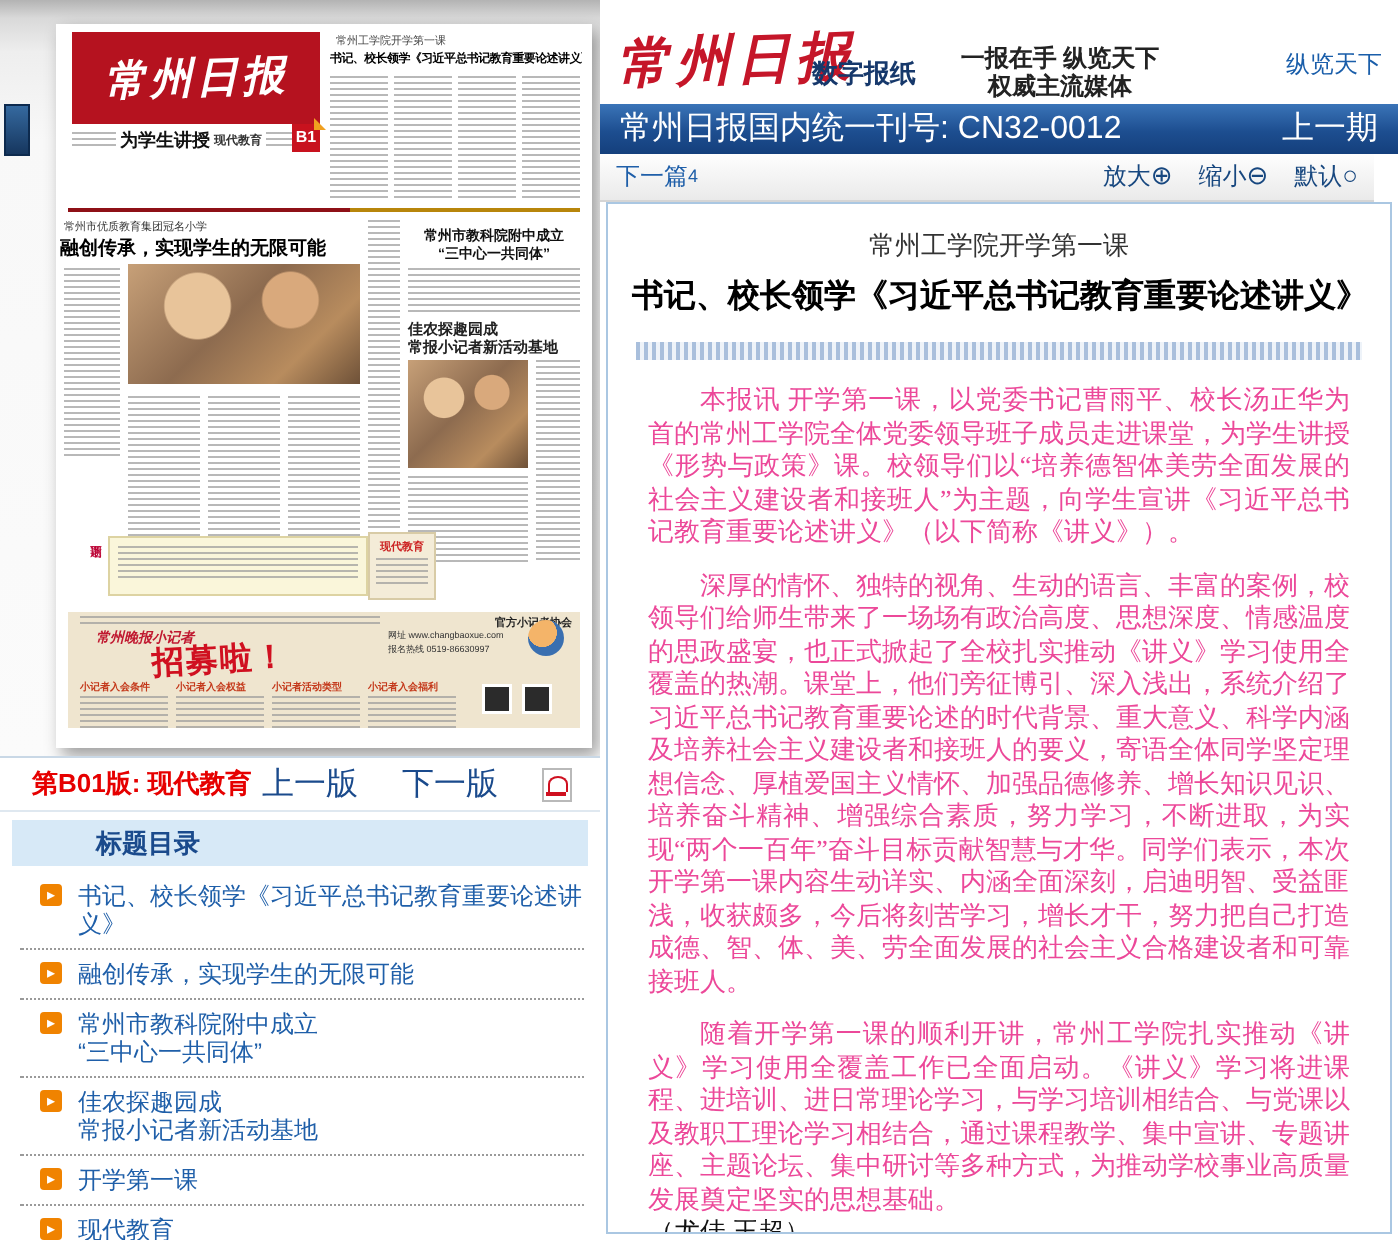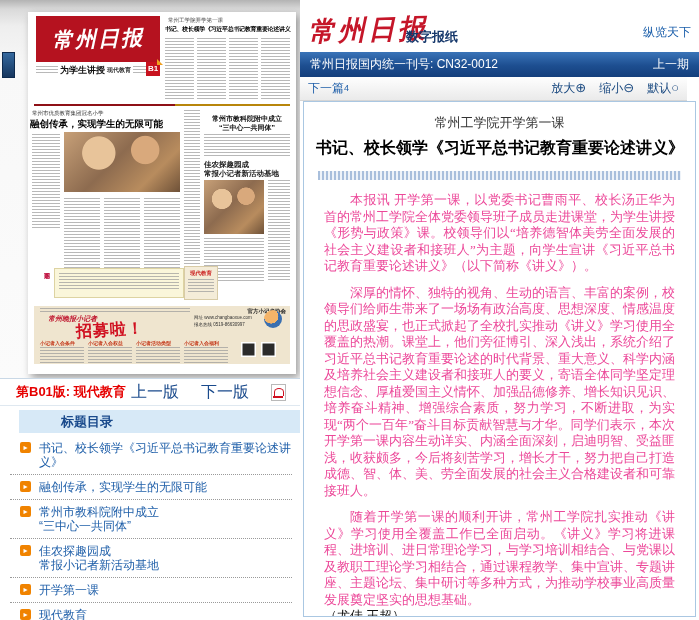--- a/index.html
+++ b/index.html
@@ -58,40 +58,40 @@
   .page-bar{position:absolute;left:0;top:378px;width:300px;height:28px;background:#fff;
     border-top:1px solid #c9d8e6;border-bottom:1px solid #dfe8f0;display:flex;align-items:center;box-sizing:border-box;}
   .page-label{margin-left:16px;font-size:13px;font-weight:bold;color:#e60000;}
   .page-links{margin-left:auto;display:flex;align-items:center;gap:22px;margin-right:14px;}
   .page-links a{font-size:16px;color:#1a4a8c;text-decoration:none;cursor:pointer;}
   .pdf{width:13px;height:15px;background:#fff;border:1px solid #b9b9b9;position:relative;cursor:pointer;}
   .pdf::before{content:"";position:absolute;left:2px;top:3px;width:8px;height:7px;
     border:1.5px solid #cf1020;border-radius:50% 50% 0 0;border-bottom:none;}
   .pdf::after{content:"";position:absolute;left:1px;bottom:2px;width:10px;height:2px;background:#cf1020;}
   
-  .toc-head{position:absolute;left:19px;top:410px;width:288px;height:23px;background:#d7e9f7;
+  .toc-head{position:absolute;left:6px;top:410px;width:288px;height:23px;background:#d7e9f7;
     display:flex;align-items:center;}
   .toc-head span{margin-left:42px;font-size:13px;font-weight:bold;color:#1a4a8c;}
   .toc{position:absolute;left:10px;top:436px;width:282px;}
   .toc-item{display:flex;align-items:flex-start;padding:5px 0 5px 10px;border-bottom:1px dotted #9a9a9a;cursor:pointer;}
   .bullet{flex:0 0 11px;height:11px;margin-top:1px;background:#f08300;border-radius:2px;color:#fff;
     font-size:8px;line-height:11px;text-align:center;}
   .toc-txt{margin-left:8px;font-size:12px;line-height:14px;color:#1f5fa9;}
   .toc-txt span{display:block;}
   
   .right{position:absolute;left:300px;top:0;width:399px;height:620px;background:#fff;}
   .logo{position:absolute;left:8px;top:12px;font-family:"DejaVu Serif",serif;font-style:italic;font-weight:bold;
     font-size:27px;color:#c51629;letter-spacing:3px;transform:rotate(-2deg);}
   .logo-sub{position:absolute;left:106px;top:28px;font-size:13px;font-weight:bold;color:#16386b;}
   .slogan{position:absolute;left:165px;top:22px;width:130px;text-align:center;font-size:12px;font-weight:bold;
     color:#222;line-height:14px;}
   .nav-link{position:absolute;right:8px;top:24px;font-size:12px;color:#1a5eaa;cursor:pointer;}
   .issue-bar{position:absolute;left:0;top:52px;width:399px;height:25px;
     background:linear-gradient(180deg,#3a74b8 0,#1d4e90 55%,#143f7c);color:#fff;
-    display:flex;align-items:center;font-size:12px;box-sizing:border-box;padding:4px 10px;}
+    display:flex;align-items:center;font-size:16px;box-sizing:border-box;padding:4px 10px;}
   .issue-bar .spacer{flex:1;}
   .issue-bar .prev{cursor:pointer;font-family:Liberation Serif, serif;}
   .toolbar{position:absolute;left:0;top:77px;width:387px;height:24px;
     background:linear-gradient(#fefefe,#eaeaea);border-bottom:1px solid #d5d5d5;
     display:flex;align-items:center;font-size:12px;color:#17477f;box-sizing:border-box;padding:0 8px;}
   .tb-next{cursor:pointer;color:#1f5fa9;}
   .glyph4{font-size:9px;vertical-align:1px;}
   .tb-date{position:absolute;left:0;width:100%;text-align:center;font-size:13px;font-weight:bold;color:#153d75;pointer-events:none;}
   .tb-zoom{margin-left:auto;display:flex;gap:13px;z-index:1;}
   .tb-zoom span{cursor:pointer;color:#17477f;}
@@ -248,20 +248,24 @@
         <span class="toc-txt">
             <span>现代教育</span>
           </span>
       </div>
     </div>
   </div>
 
   <div class="right">
     <div class="logo">常州日报</div>
     <div class="logo-sub">数字报纸</div>
+    <div class="slogan">
+      <span>一报在手 纵览天下</span><br>
+      <span>权威主流媒体</span>
+    </div>
     <a class="nav-link">纵览天下</a>
 
     <div class="issue-bar">
       <span>常州日报国内统一刊号: CN32-0012</span>
       <span class="spacer"></span>
       <span class="prev">上一期</span>
     </div>
 
     <div class="toolbar">
       <span class="tb-next">

